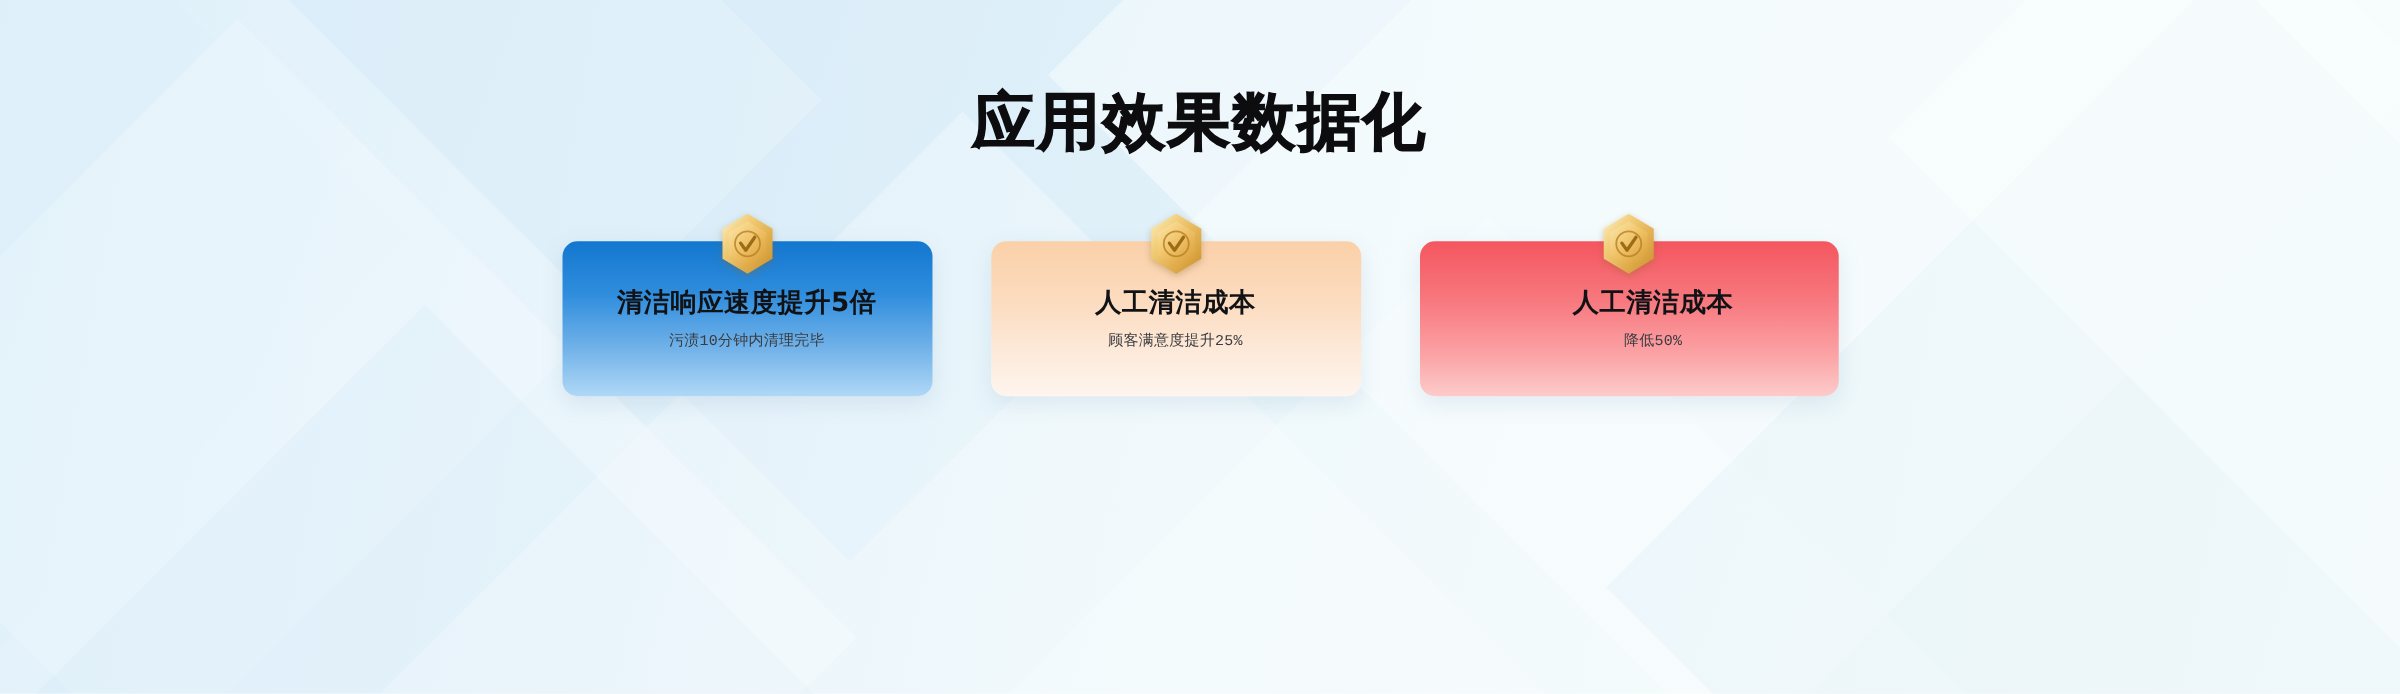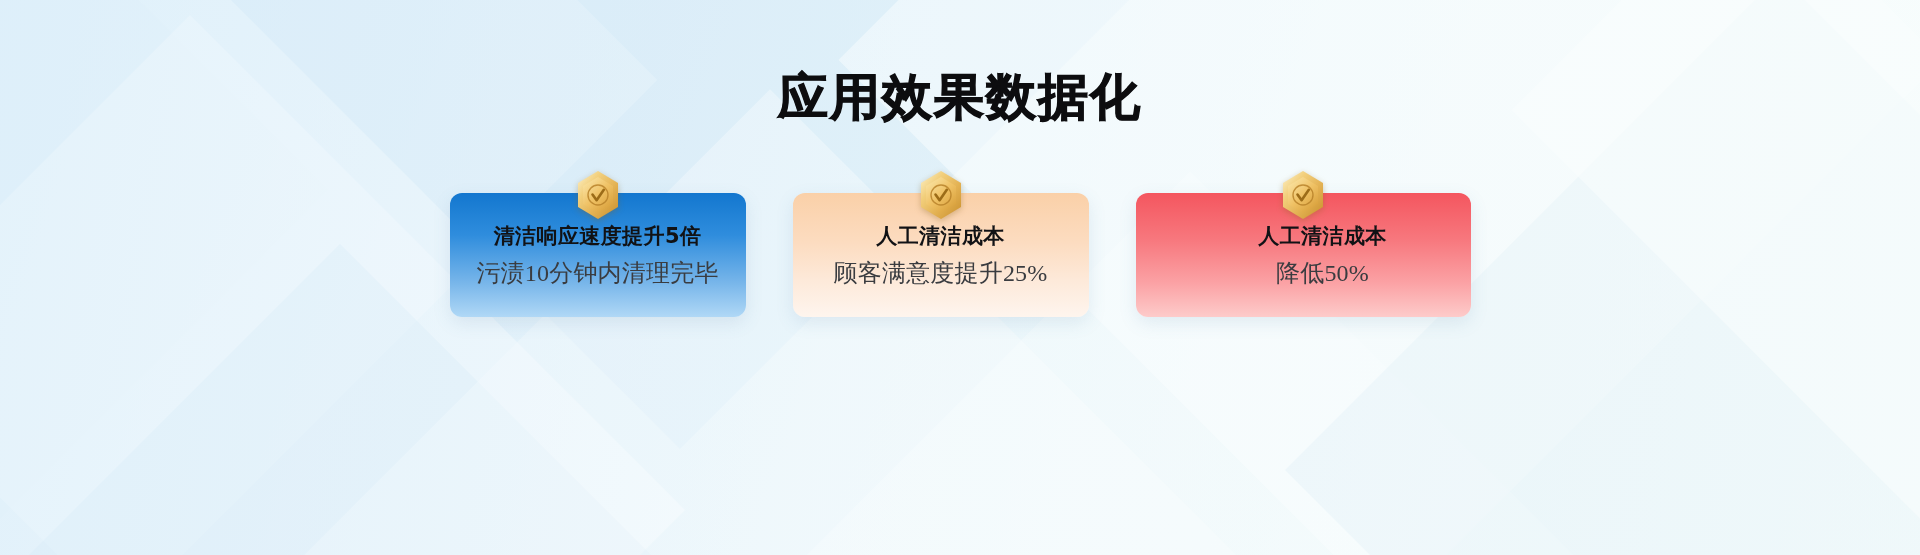--- a/index.html
+++ b/index.html
@@ -68,23 +68,23 @@
   .card.blue  {background:linear-gradient(180deg,#1377cf 0%,#2f8ddd 34%,#73b3e9 70%,#b0d8f6 100%);}
   .card.peach {background:linear-gradient(180deg,#fad0a8 0%,#fcdcc0 40%,#fde9d9 70%,#fef5ee 100%);}
   .card.red   {background:linear-gradient(180deg,#f4565f 0%,#f7787e 38%,#fba1a4 72%,#fdcbca 100%);padding-left:39px;}
 
   .card-title{
     font-size:21px;font-weight:800;color:#111215;
     line-height:1;margin-bottom:14px;letter-spacing:.4px;
     font-family:"DejaVu Sans","Liberation Sans",sans-serif;
   }
   .card-sub{
-    font-size:24px;font-weight:400;color:#3a3c40;
+    font-size:12px;font-weight:400;color:#3a3c40;
     line-height:1;letter-spacing:.2px;
-    font-family:Liberation Serif, serif;
+    font-family:Liberation Mono, monospace;
   }
 
   
   .badge{
     position:absolute;top:-25px;left:50%;
     transform:translateX(-50%);
     width:48px;height:54px;
     filter:drop-shadow(0 2px 3px rgba(140,100,30,0.35));
   }
   .badge svg{display:block;width:48px;height:54px;}

